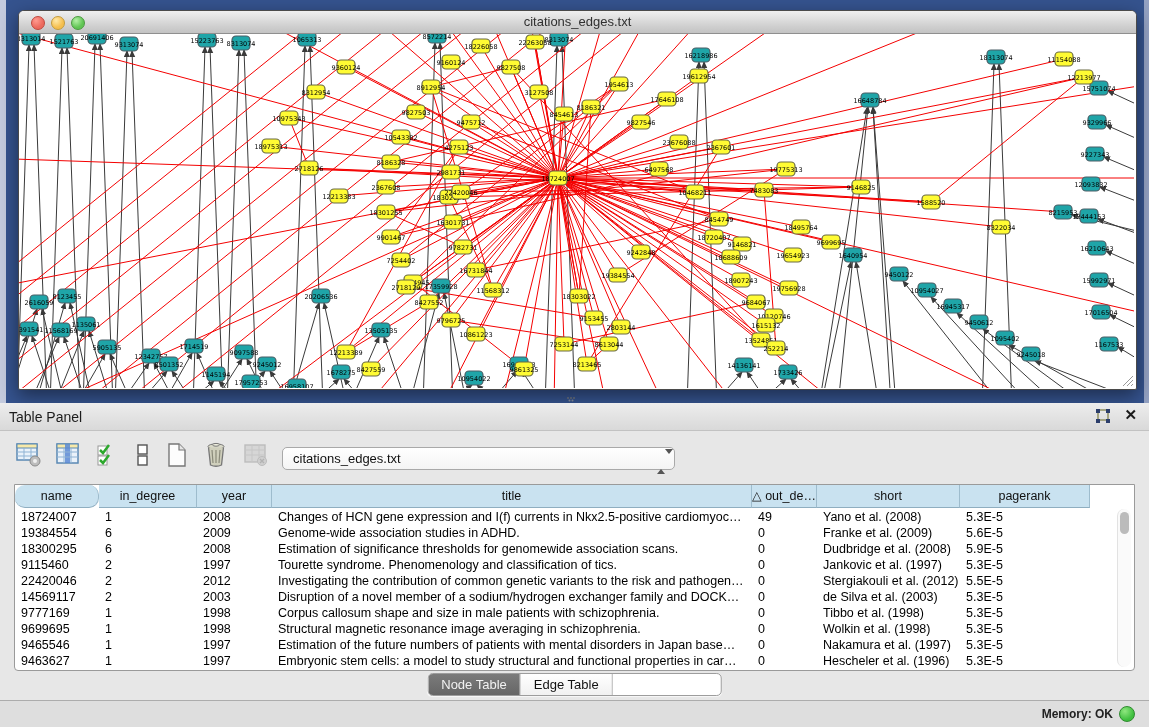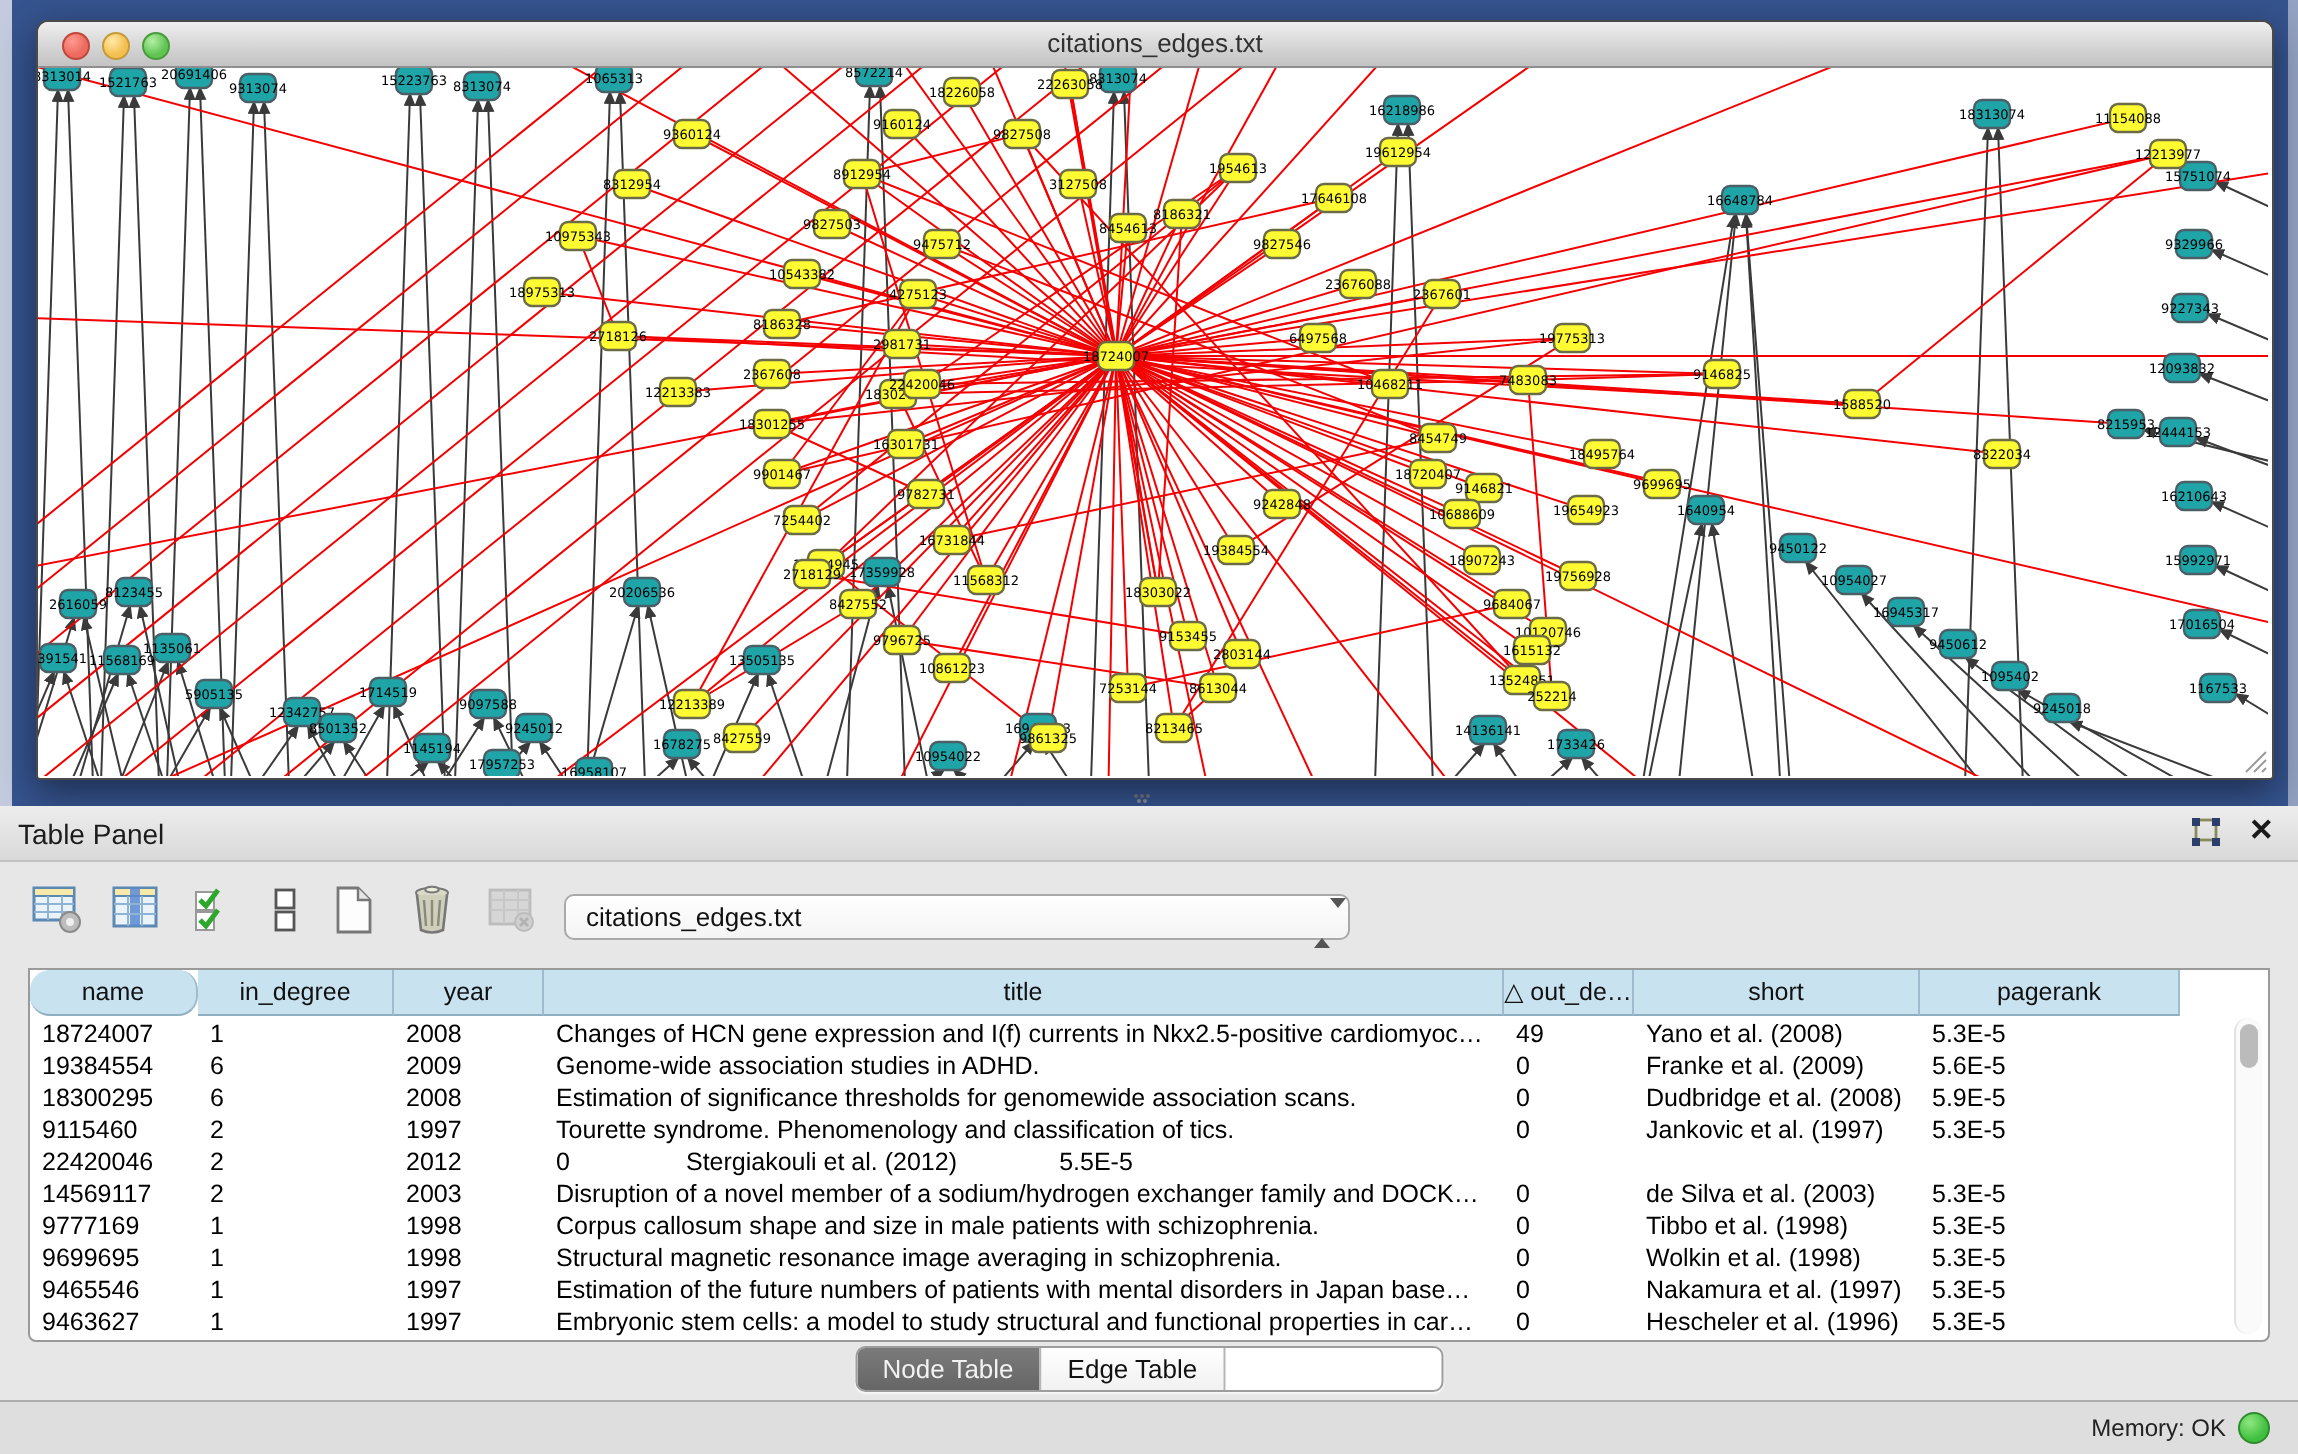--- a/index.html
+++ b/index.html
@@ -75,21 +75,21 @@
   
   #tab-strip{position:absolute;left:50%;top:270px;transform:translateX(-50%);display:flex;
     border:1px solid #9d9d9d;border-radius:5px;overflow:hidden;background:#fff;height:21px;
     box-shadow:0 1px 1px rgba(255,255,255,.7);}
   .seg{font-size:13px;line-height:21px;padding:0 13px;color:#111;background:linear-gradient(#ffffff,#f1f1f1);
     border-right:1px solid #b5b5b5;cursor:pointer;white-space:nowrap;}
   .seg:last-child{border-right:none;margin-top:29px;}
   .seg.active{background:linear-gradient(#7b7b7b,#666666);color:#f2f2f2;}
   
   #status-bar{position:absolute;left:0;top:700px;width:1149px;height:27px;background:#DEDEDE;border-top:1px solid #ACACAC;}
-  #memory-label{position:absolute;right:36px;top:6px;font-size:12px;color:#222;}
+  #memory-label{position:absolute;right:36px;top:6px;font-size:12px;color:#222;font-weight:bold;}
   #memory-dot{position:absolute;right:14px;top:5px;width:14px;height:14px;border-radius:50%;
     background:radial-gradient(circle at 35% 30%,#8fe77f,#3FBF3F 65%);border:1px solid #2E8B2E;}
 </style>
 </head>
 <body>
 
 <div class="desk-left"></div>
 <div class="desk-right"></div>
 
 <div id="graph-window">
@@ -994,23 +994,24 @@
           <div class="td" style="width: 75px;">1997</div>
           <div class="td" style="width: 480px;">Tourette syndrome. Phenomenology and classification of tics.</div>
           <div class="td" style="width: 65px;">0</div>
           <div class="td" style="width: 143px;">Jankovic et al. (1997)</div>
           <div class="td" style="width: 130px;">5.3E-5</div>
         </div>
         <div class="tr">
           <div class="td" style="width: 84px;">22420046</div>
           <div class="td" style="width: 98px;">2</div>
           <div class="td" style="width: 75px;">2012</div>
+          <div class="td" style="width: 480px;">Investigating the contribution of common genetic variants to the risk and pathogen…</div>
           <div class="td" style="width: 65px;">0</div>
           <div class="td" style="width: 143px;">Stergiakouli et al. (2012)</div>
-          <div class="td" style="width: 130px; text-align: center;">5.5E-5</div>
+          <div class="td" style="width: 130px;">5.5E-5</div>
         </div>
         <div class="tr">
           <div class="td" style="width: 84px;">14569117</div>
           <div class="td" style="width: 98px;">2</div>
           <div class="td" style="width: 75px;">2003</div>
           <div class="td" style="width: 480px;">Disruption of a novel member of a sodium/hydrogen exchanger family and DOCK…</div>
           <div class="td" style="width: 65px;">0</div>
           <div class="td" style="width: 143px;">de Silva et al. (2003)</div>
           <div class="td" style="width: 130px;">5.3E-5</div>
         </div>

